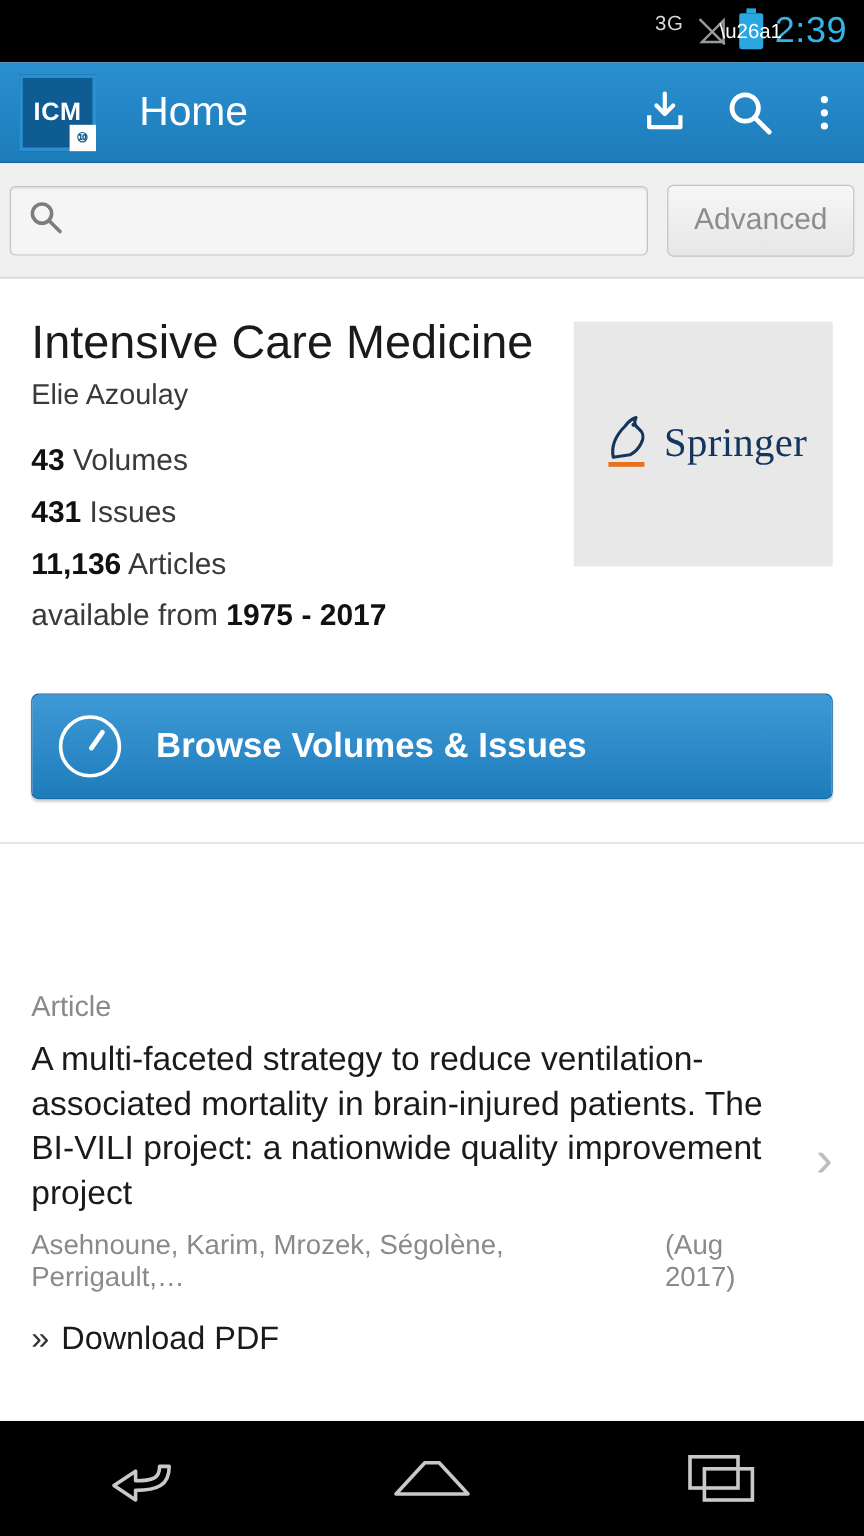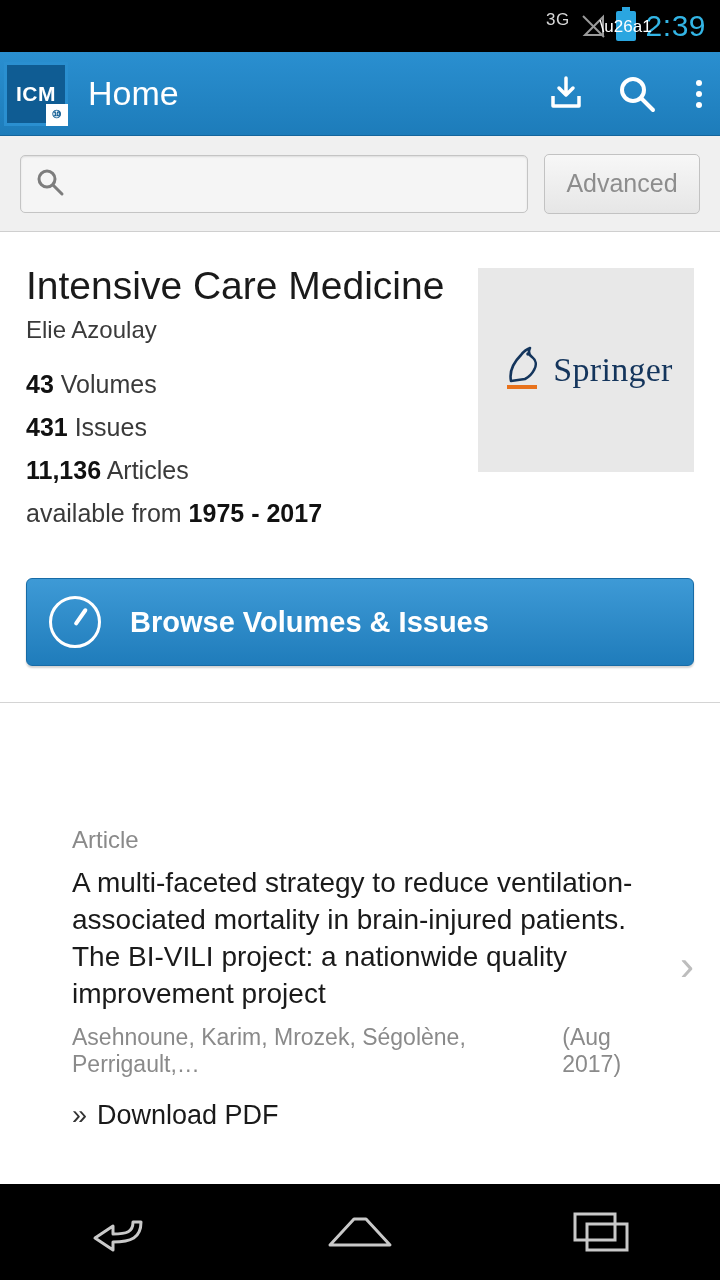--- a/index.html
+++ b/index.html
@@ -29,21 +29,21 @@
   }
   .batt .bolt {
     position: absolute; inset: 0; display: flex; align-items: center; justify-content: center;
     color: #ffffff; font-size: 17px; line-height: 1;
   }
   .clock { font-size: 30px; color: #33b5e5; font-weight: 400; letter-spacing: .5px; }
 
   
   .actionbar {
     height: 84px; background: linear-gradient(to bottom, #2a8fd0 0%, #1d7cba 100%);
-    display: flex; align-items: center; padding: 0 4px; gap: 14px;
+    display: flex; align-items: center; padding: 0 16px; gap: 30px;
     border-bottom: 1px solid #14659c;
   }
   .app-logo {
     width: 64px; height: 64px; background: #0f5c93; position: relative;
     display: flex; align-items: center; justify-content: center;
     color: #ffffff; font-size: 21px; font-weight: 700; letter-spacing: .5px;
     box-shadow: 0 0 0 3px #2a8fd0 inset;
   }
   .app-logo .corner {
     position: absolute; right: 0; bottom: 0; width: 22px; height: 22px;
@@ -52,21 +52,21 @@
   }
   .ab-title { color: #ffffff; font-size: 34px; font-weight: 400; flex: 1; padding-left: 6px; }
   .ab-icons { display: flex; align-items: center; gap: 30px; padding-right: 6px; }
   .ab-icons svg { display: block; }
   .overflow { display: flex; flex-direction: column; gap: 5px; padding: 0 8px; }
   .overflow i { width: 6px; height: 6px; background: #ffffff; border-radius: 50%; display: block; }
 
   
   .searchrow {
     height: 96px; background: #f0f0f0; border-bottom: 1px solid #cfcfcf;
-    display: flex; align-items: center; padding: 0 20px; gap: 16px;
+    display: flex; align-items: center; padding: 0 8px; gap: 16px;
   }
   .searchbox {
     flex: 1; height: 58px; background: #f5f5f5;
     border: 1px solid #c4c4c4; border-radius: 5px;
     display: flex; align-items: center; padding: 0 14px; gap: 10px;
     box-shadow: inset 0 1px 2px rgba(0,0,0,.10);
   }
   .searchbox input {
     border: 0; outline: 0; background: transparent; flex: 1;
     font-size: 24px; color: #333; font-family: "Liberation Sans", sans-serif;
@@ -122,21 +122,21 @@
     flex: 1; display: flex; align-items: center; justify-content: center;
     font-size: 27px; font-weight: 700;
   }
   .tab.active { background: #fafafa; color: #1a1a1a; border-bottom: 3px solid #ffffff; }
   .tab.inactive {
     background: linear-gradient(to bottom,#e4e4e4,#d9d9d9); color: #9a9a9a;
     border-bottom: 1px solid #c7c7c7; border-left: 1px solid #cdcdcd;
   }
 
   
-  .list { flex: 1; background: #ffffff; padding: 26px 26px 0 26px; overflow: hidden; position: relative; margin-left: 46px; }
+  .list { flex: 1; background: #ffffff; padding: 26px 26px 0 26px; overflow: hidden; position: relative; }
   .art-kind { font-size: 24px; color: #8a8a8a; }
   .art-row { display: flex; align-items: flex-start; }
   .art-main { flex: 1; padding-right: 10px; }
   .art-title { font-size: 28px; line-height: 37px; color: #1a1a1a; margin-top: 10px; }
   .art-authors { font-size: 23px; color: #8a8a8a; margin-top: 12px; display: flex; gap: 18px; }
   .chev { color: #bdbdbd; font-size: 42px; line-height: 1; align-self: center; padding-left: 6px; }
   .download { margin-top: 22px; font-size: 27px; color: #1a1a1a; display: flex; gap: 10px; align-items: baseline; }
   .download .gg { color: #333; }
 
   

